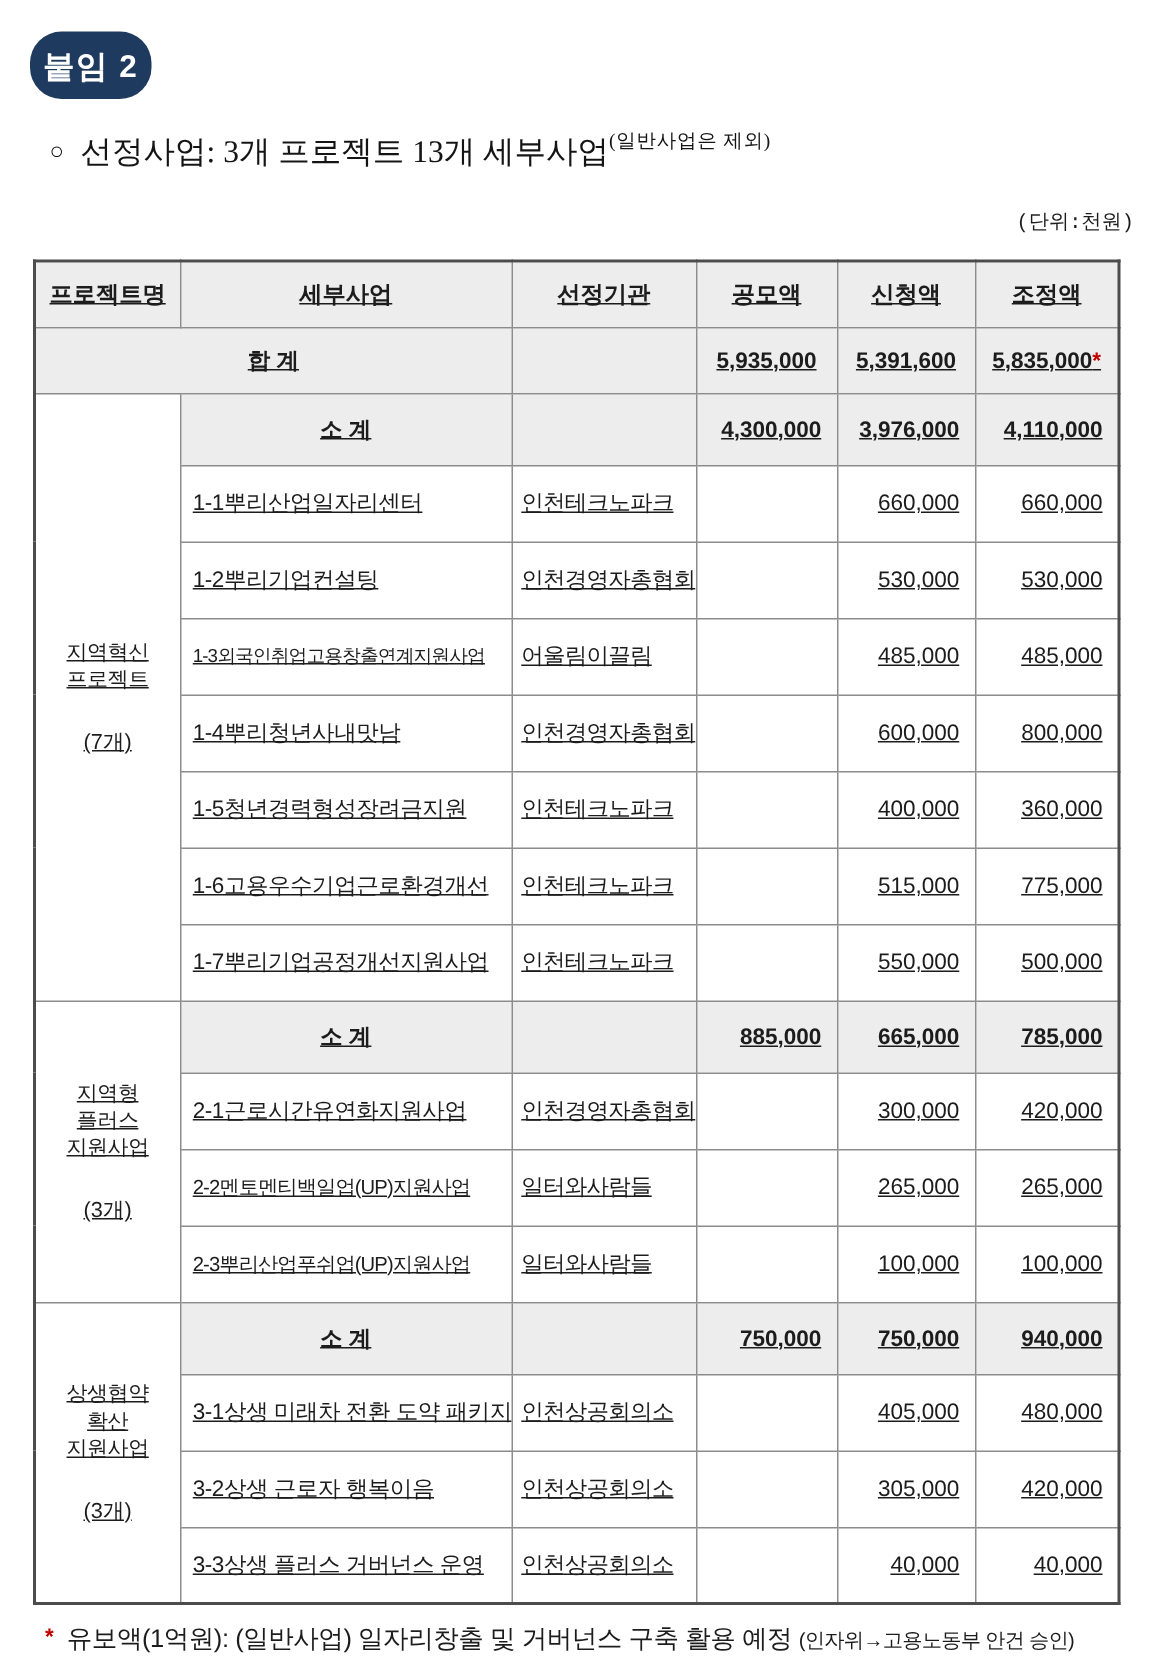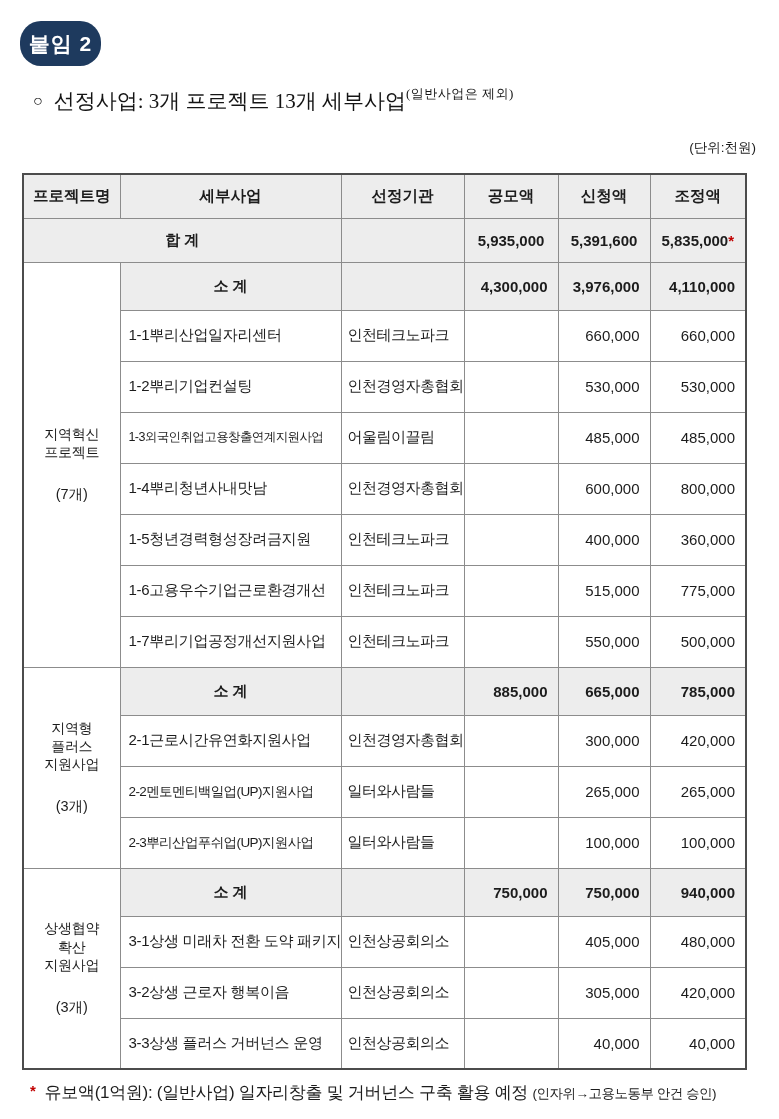--- a/index.html
+++ b/index.html
@@ -39,28 +39,29 @@
     position: absolute; top: 85px; left: 33px;
     font-family: "Liberation Serif", serif;
     font-size: 21px; color: #141414; white-space: nowrap;
   }
   .bullet { font-size: 16px; margin-right: 11px; vertical-align: 2px; }
   .subtitle-sup { font-size: 13px; vertical-align: 10px; letter-spacing: 0.5px; }
 
   
   .unit {
     position: absolute; top: 139px; right: 23px;
-    font-size: 13.5px; color: #1c1c1c;
+    font-size: 13.5px; color: #1c1c1c; font-family: Liberation Mono, monospace;
   }
 
   
   table.results {
     position: absolute; top: 173px; left: 22px;
     width: 723px; border-collapse: collapse; table-layout: fixed;
     border: 2px solid #4c4c4c;
+    text-decoration: underline;
   }
   .results th, .results td {
     border: 1px solid #8c8c8c;
     font-size: 15px; overflow: hidden; white-space: nowrap;
     vertical-align: middle;
   }
   .results tr.head  { height: 44px; }
   .results tr.total { height: 44px; }
   .results tr.sub   { height: 48px; }
   .results tr.data  { height: 51px; }

